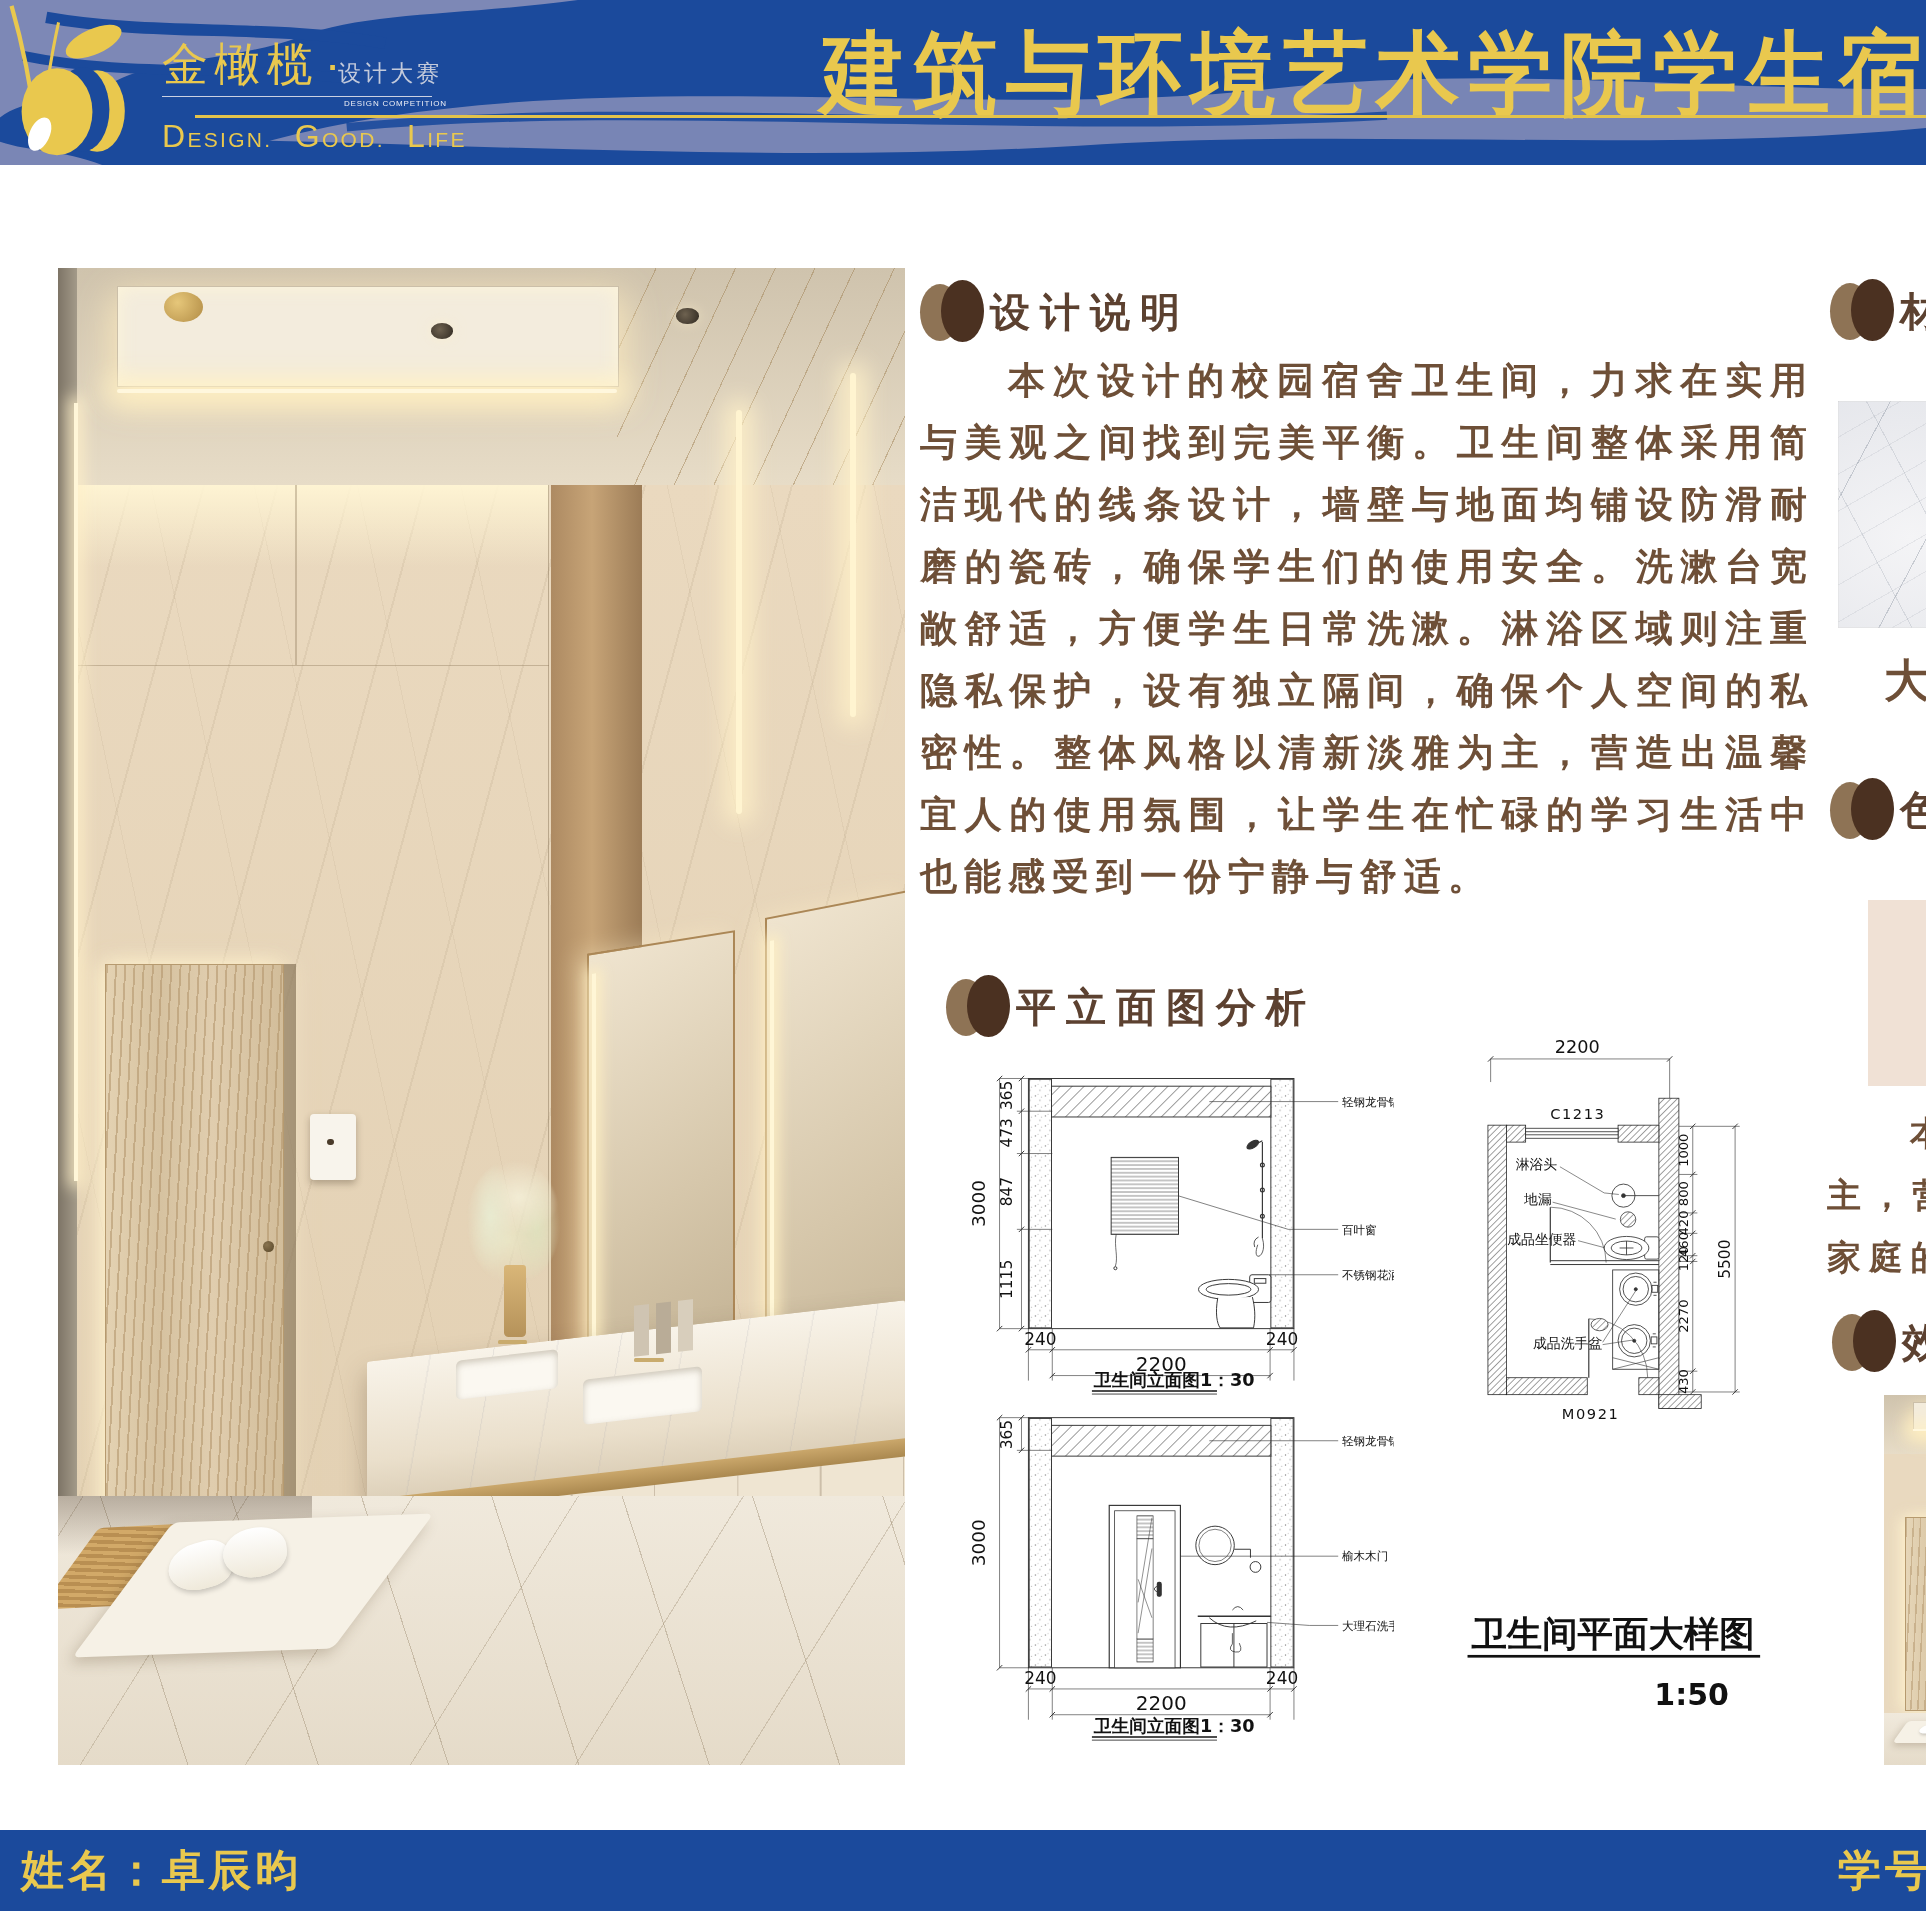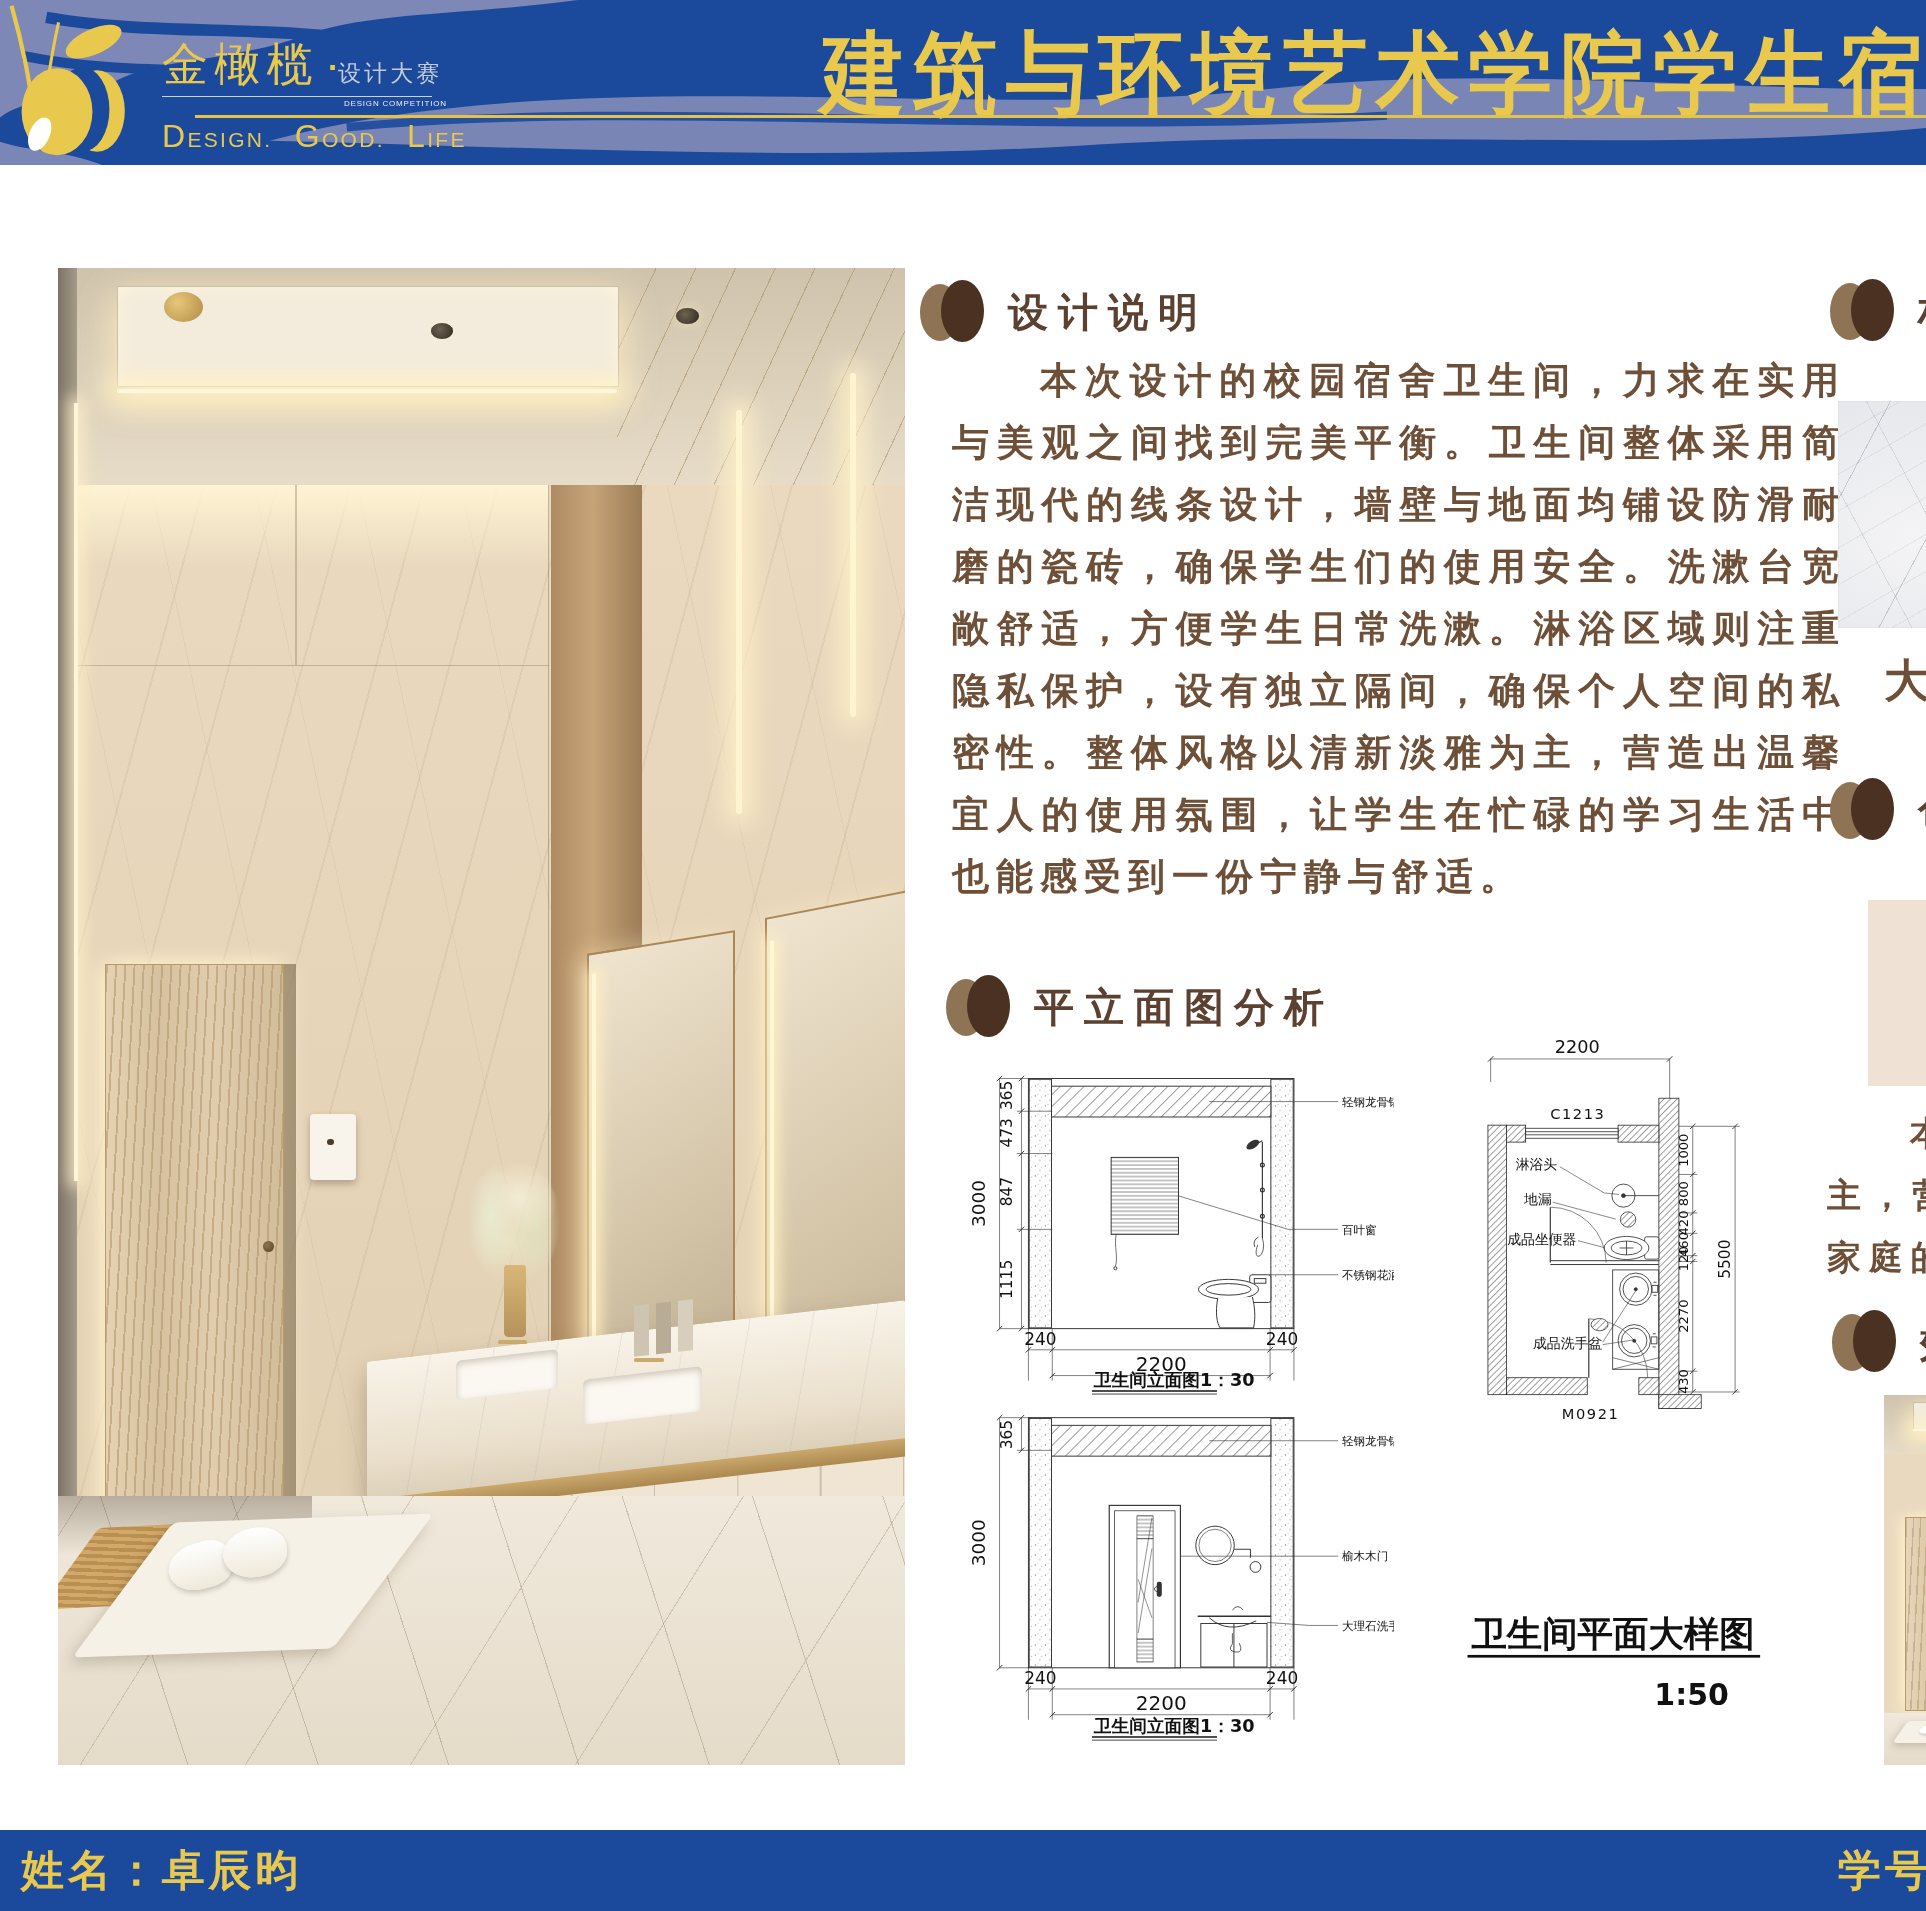--- a/index.html
+++ b/index.html
@@ -25,32 +25,32 @@
               transform:scaleY(1.08);transform-origin:top left;}
   #title-underline{left:195px;top:115px;width:2483px;height:2.7px;background:#E3C34B;}
 
   
   #footer{left:0;top:1830px;width:2703px;height:81px;background:#1B4A9C;color:#E9C84E;}
   .foot-item{top:0;height:67px;line-height:81px;font-size:43px;letter-spacing:3.9px;
              font-family:"DejaVu Serif",serif;font-weight:600;}
   #foot-name{left:21px;} #foot-class{left:942px;} #foot-id{left:1838px;}
 
   
-  .sec-head{display:flex;align-items:center;gap:22px;}
+  .sec-head{display:flex;align-items:center;gap:4px;}
   .sec-icon{width:66px;height:64px;position:relative;flex:none;}
   .sec-icon .e1{position:absolute;left:0;top:3.5px;width:40px;height:57px;border-radius:50%;background:#8E7355;}
   .sec-icon .e2{position:absolute;left:21px;top:0;width:43px;height:62px;border-radius:50%;background:#4B3121;}
   .sec-title{font-family:"DejaVu Serif",serif;font-weight:700;font-size:40px;
              color:#5C4130;letter-spacing:10px;white-space:nowrap;}
 
   
   .cn-body{color:#6E4F37;font-family:"DejaVu Serif",serif;font-weight:600;
            text-align:justify;}
   #design-body{left:920px;top:349px;width:894px;font-size:37px;line-height:62px;
-               letter-spacing:7px;text-indent:88px;margin-left:32px;}
+               letter-spacing:7px;text-indent:88px;}
   #color-body{left:1827px;top:1102px;width:855px;font-size:34px;line-height:62px;
               letter-spacing:7.7px;text-indent:83px;}
 
   
   .mat-label{font-family:"DejaVu Serif",serif;font-weight:700;font-size:45px;color:#6E4F37;
              letter-spacing:5.4px;text-align:center;}
   .mat-swatch{top:401px;height:227px;box-shadow:0 0 0 0.4px #ddd inset;}
   #mat-marble{left:1838px;width:243px;background:
       linear-gradient(115deg,rgba(140,150,160,.28) 0 0.8px,transparent 0.8px 35px),
       repeating-linear-gradient(118deg,transparent 0 46px,rgba(120,130,145,.35) 46px 47px,transparent 47px 96px),

